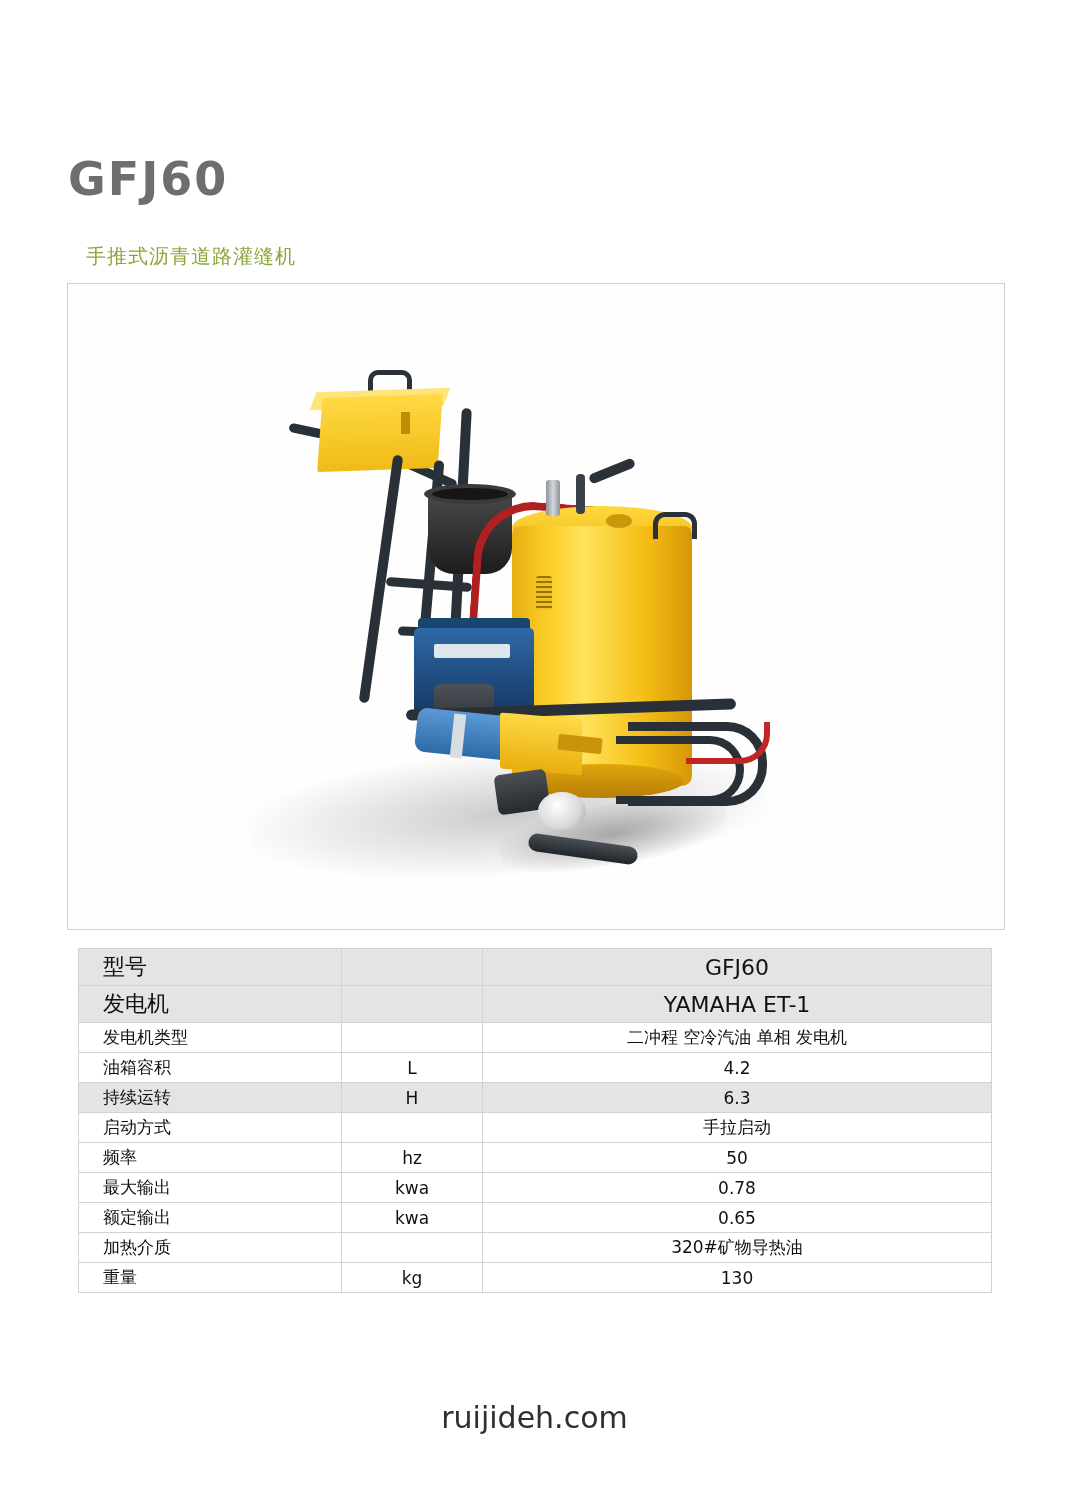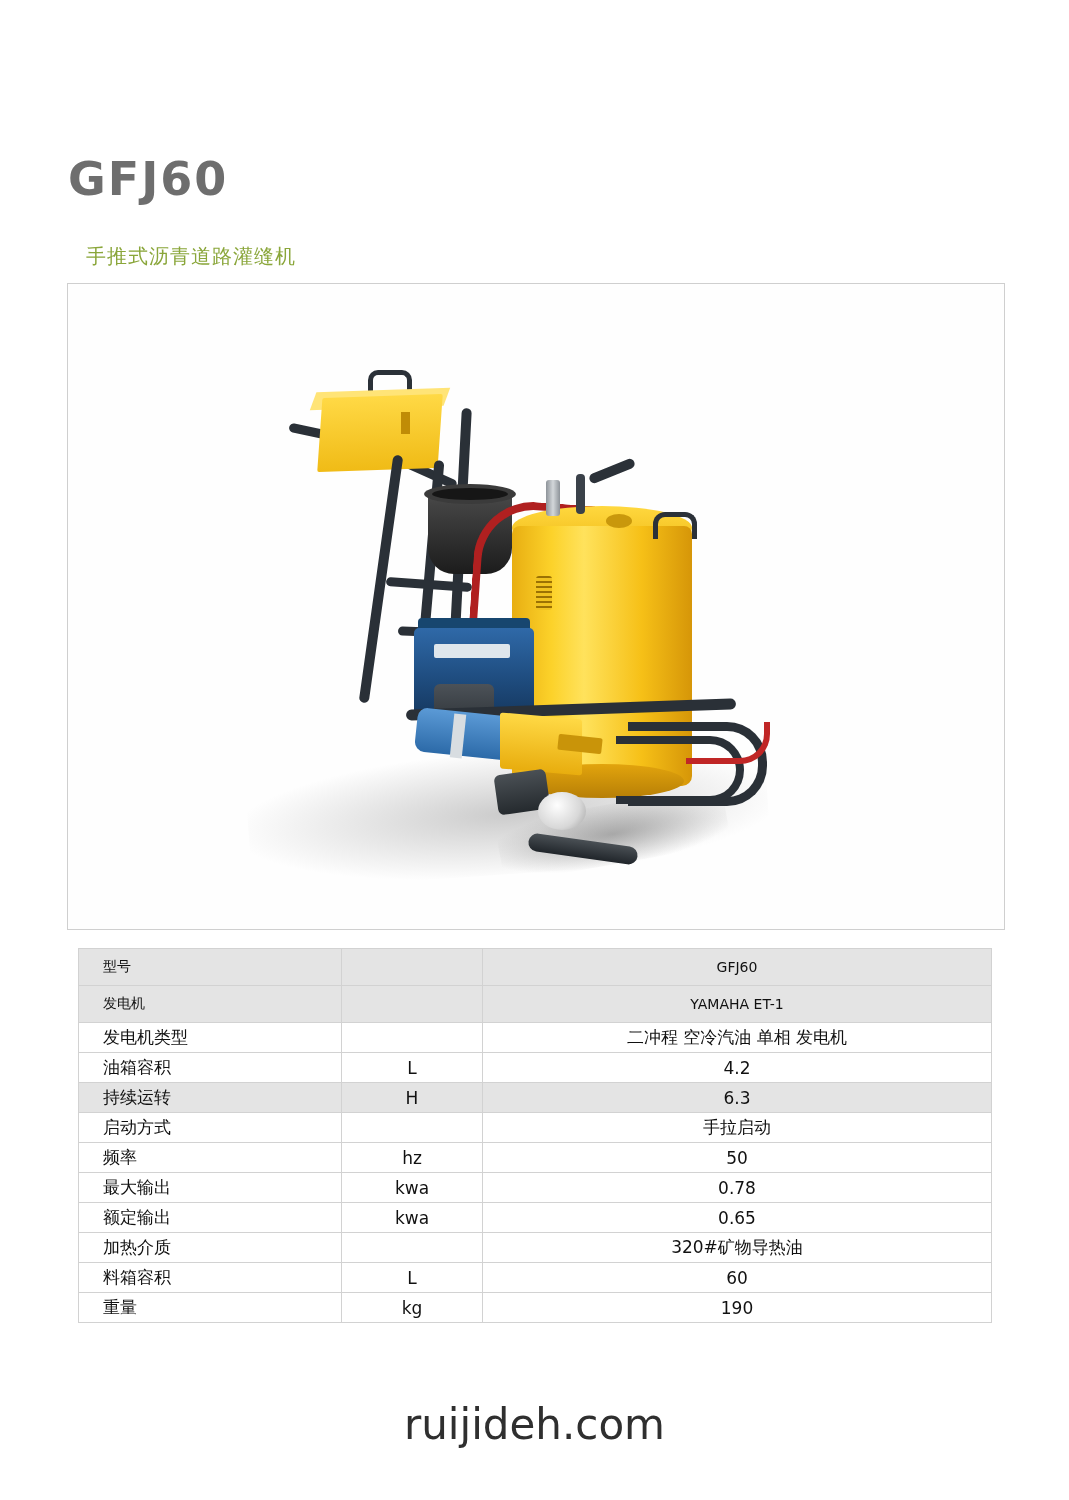--- a/index.html
+++ b/index.html
@@ -407,29 +407,29 @@
   }
   .col-unit {
     width: 120px;
     text-align: center;
   }
   .col-value {
     text-align: center;
   }
   .row-big td {
     height: 36px;
-    font-size: 14px;
+    font-size: 22px;
   }
   .watermark {
     position: absolute;
     left: 0;
     top: 1400px;
     width: 1069px;
     text-align: center;
-    font-size: 42px;
+    font-size: 30px;
     color: #2f2f2f;
     font-family: "DejaVu Sans", sans-serif;
     letter-spacing: 0px;
   }
 </style>
 </head>
 <body>
 
 <div class="page">
 
@@ -537,27 +537,22 @@
         <td class="col-label">额定输出</td>
         <td class="col-unit">kwa</td>
         <td class="col-value">0.65</td>
       </tr>
       <tr>
         <td class="col-label">加热介质</td>
         <td class="col-unit"></td>
         <td class="col-value">320#矿物导热油</td>
       </tr>
       <tr>
-        <td class="col-label">料箱容积</td>
-        <td class="col-unit">L</td>
-        <td class="col-value">60</td>
-      </tr>
-      <tr>
         <td class="col-label">重量</td>
         <td class="col-unit">kg</td>
-        <td class="col-value">190</td>
+        <td class="col-value">130</td>
       </tr>
     </tbody>
   </table>
 
   <div class="watermark">ruijideh.com</div>
 
 </div>
 
 </body></html>

